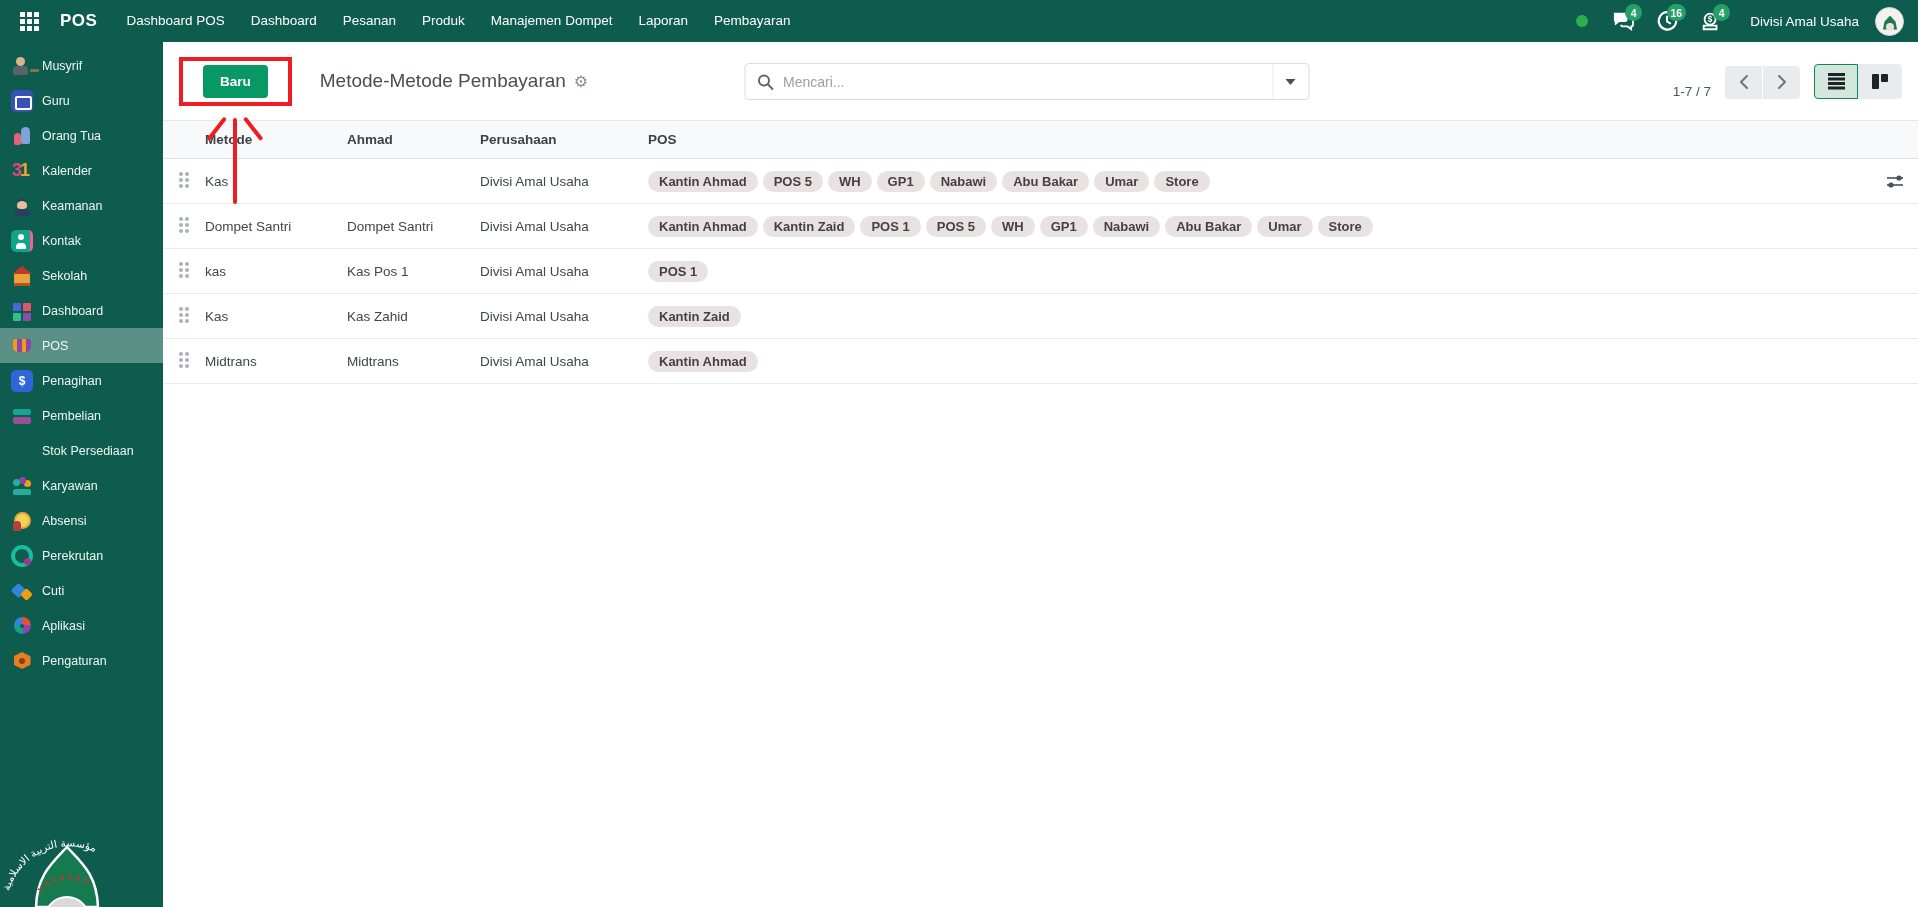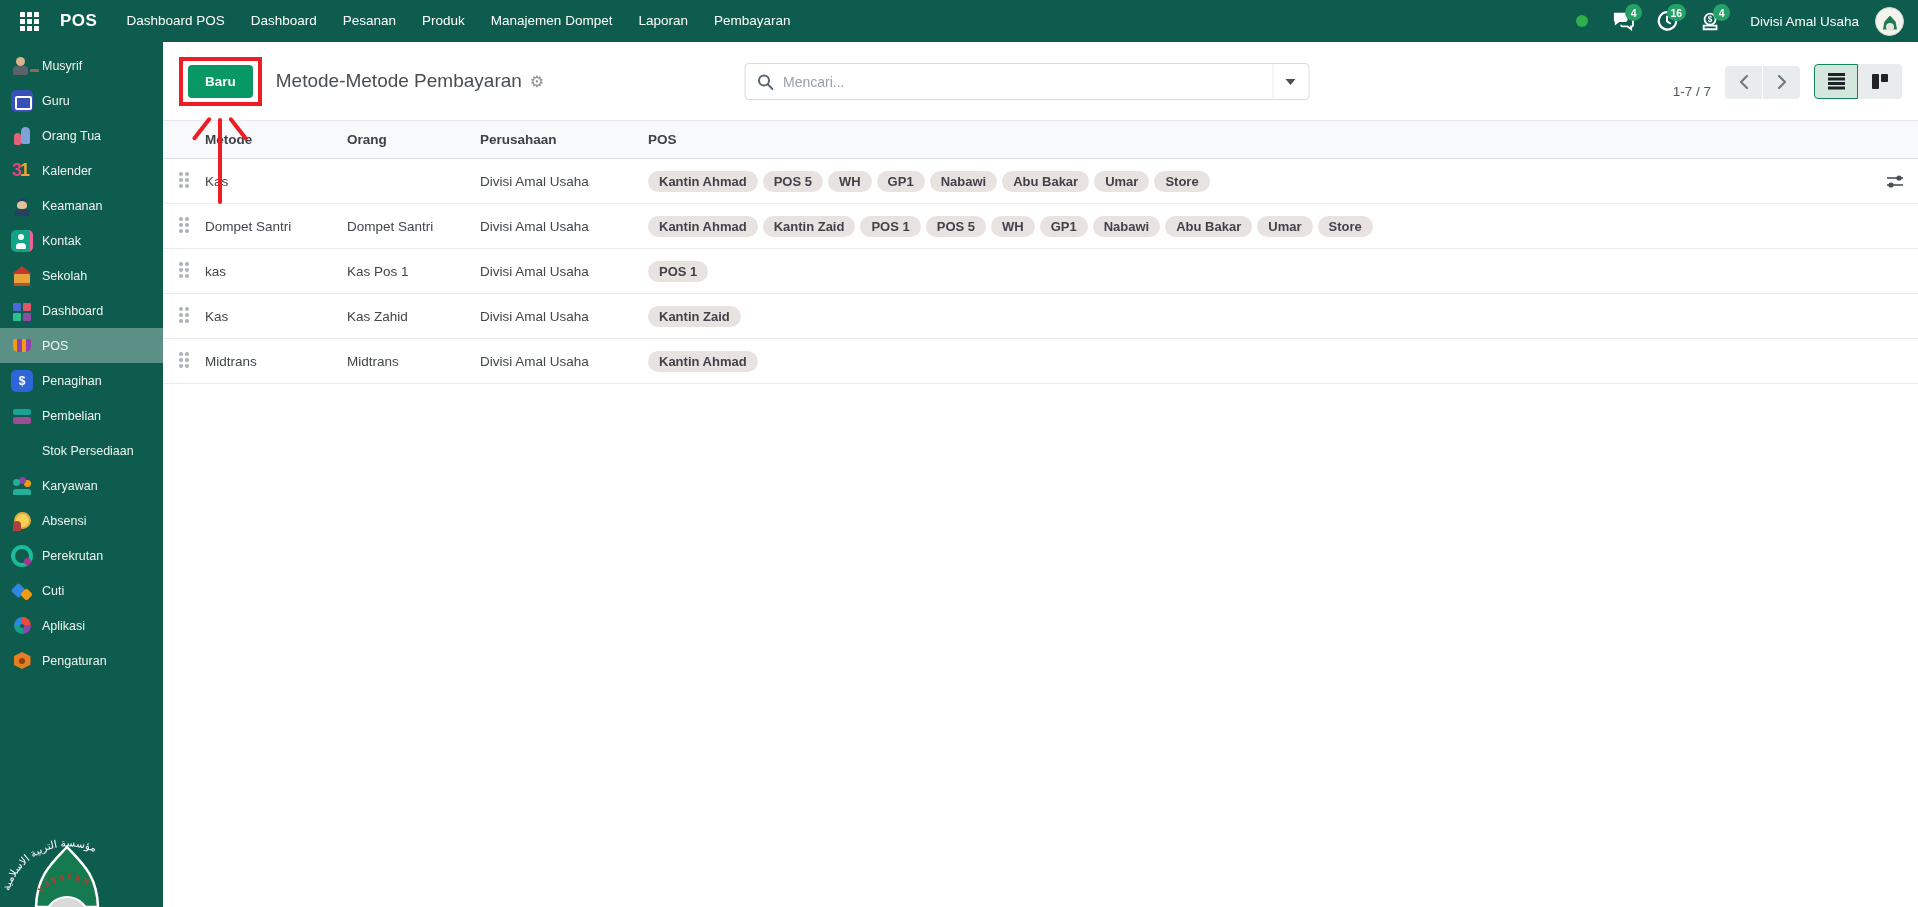--- a/index.html
+++ b/index.html
@@ -72,29 +72,29 @@
   .icon-pengaturan::before { content:""; width:17px; height:17px; background:#e67e22; clip-path:polygon(50% 0,100% 25%,100% 75%,50% 100%,0 75%,0 25%); }
   .icon-pengaturan::after { content:""; position:absolute; width:6px; height:6px; border-radius:50%; background:#8c3f10; }
 
   .side-footer { position:absolute; left:0; bottom:0; width:135px; height:90px; overflow:hidden; }
 
   
   .main { position:absolute; left:135px; top:42px; width:1783px; height:865px; background:#fff; }
 
   .control-panel { height:78px; display:flex; align-items:center; padding:0 16px 0 16px; position:relative; }
   .annot-wrap { position:relative; margin-left:28px; z-index:40; }
-  .annot-box { border:4px solid #ee1d23; padding:4px 5px; }
+  .annot-box { border:4px solid #ee1d23; padding:4px 20px; }
   .btn-new { background:#089863; color:#fff; border:none; border-radius:4px; font:700 13.5px "Liberation Sans",sans-serif;
     padding:9px 17px; cursor:pointer; }
   .annot-arrow { position:absolute; left:50%; top:calc(100% + 10px); width:0; height:0; }
   .arrow-shaft { position:absolute; left:-2px; top:2px; width:4px; height:86px; background:#ee1d23; border-radius:2px; }
   .arrow-shaft::before { content:""; position:absolute; left:-10px; top:1px; width:4px; height:28px; background:#ee1d23; border-radius:2px; transform:rotate(38deg); transform-origin:top right; }
   .arrow-shaft::after { content:""; position:absolute; left:10px; top:1px; width:4px; height:28px; background:#ee1d23; border-radius:2px; transform:rotate(-38deg); transform-origin:top left; }
 
-  .page-title { font-size:19px; color:#494e53; margin-left:14px; white-space:nowrap; }
+  .page-title { font-size:19px; color:#494e53; margin-left:28px; white-space:nowrap; }
   .title-gear { font-size:16px; color:#8b9096; margin-left:8px; cursor:pointer; }
 
   .search-zone { position:absolute; left:50%; transform:translateX(-50%); top:21px; width:565px; height:37px;
     display:flex; border:1px solid #d9dbe0; border-radius:4px; background:#fff; }
   .search-left { flex:1; display:flex; align-items:center; gap:10px; padding:0 12px;justify-content:space-between; }
   .search-input { border:none; outline:none; flex:1; font-size:14px; color:#374151; background:transparent; }
   .search-input::placeholder { color:#9aa0a6; }
   .search-toggle { width:36px; border-left:1px solid #d9dbe0; display:flex; align-items:center; justify-content:center; cursor:pointer; border-radius:0 4px 4px 0; }
   .caret-down { width:0; height:0; border-left:5px solid transparent; border-right:5px solid transparent; border-top:6px solid #4a5056; }
 
@@ -337,21 +337,21 @@
         <col style="width:142px">
       <col style="width:133px">
         <col style="width:168px">
         <col>
     </colgroup>
     <thead>
       <tr>
         <th class="c-check"><span class="checkbox"></span></th>
         <th></th>
         <th>Metode</th>
-        <th>Orang</th>
+        <th>Ahmad</th>
         <th>Perusahaan</th>
         <th>POS</th>
       </tr>
     </thead>
     <tbody id="table-body">
         <tr>
           <td class="c-check"><span class="checkbox"></span></td>
           <td><span class="drag-handle"></span></td>
           <td>Kas</td>
           <td></td>

